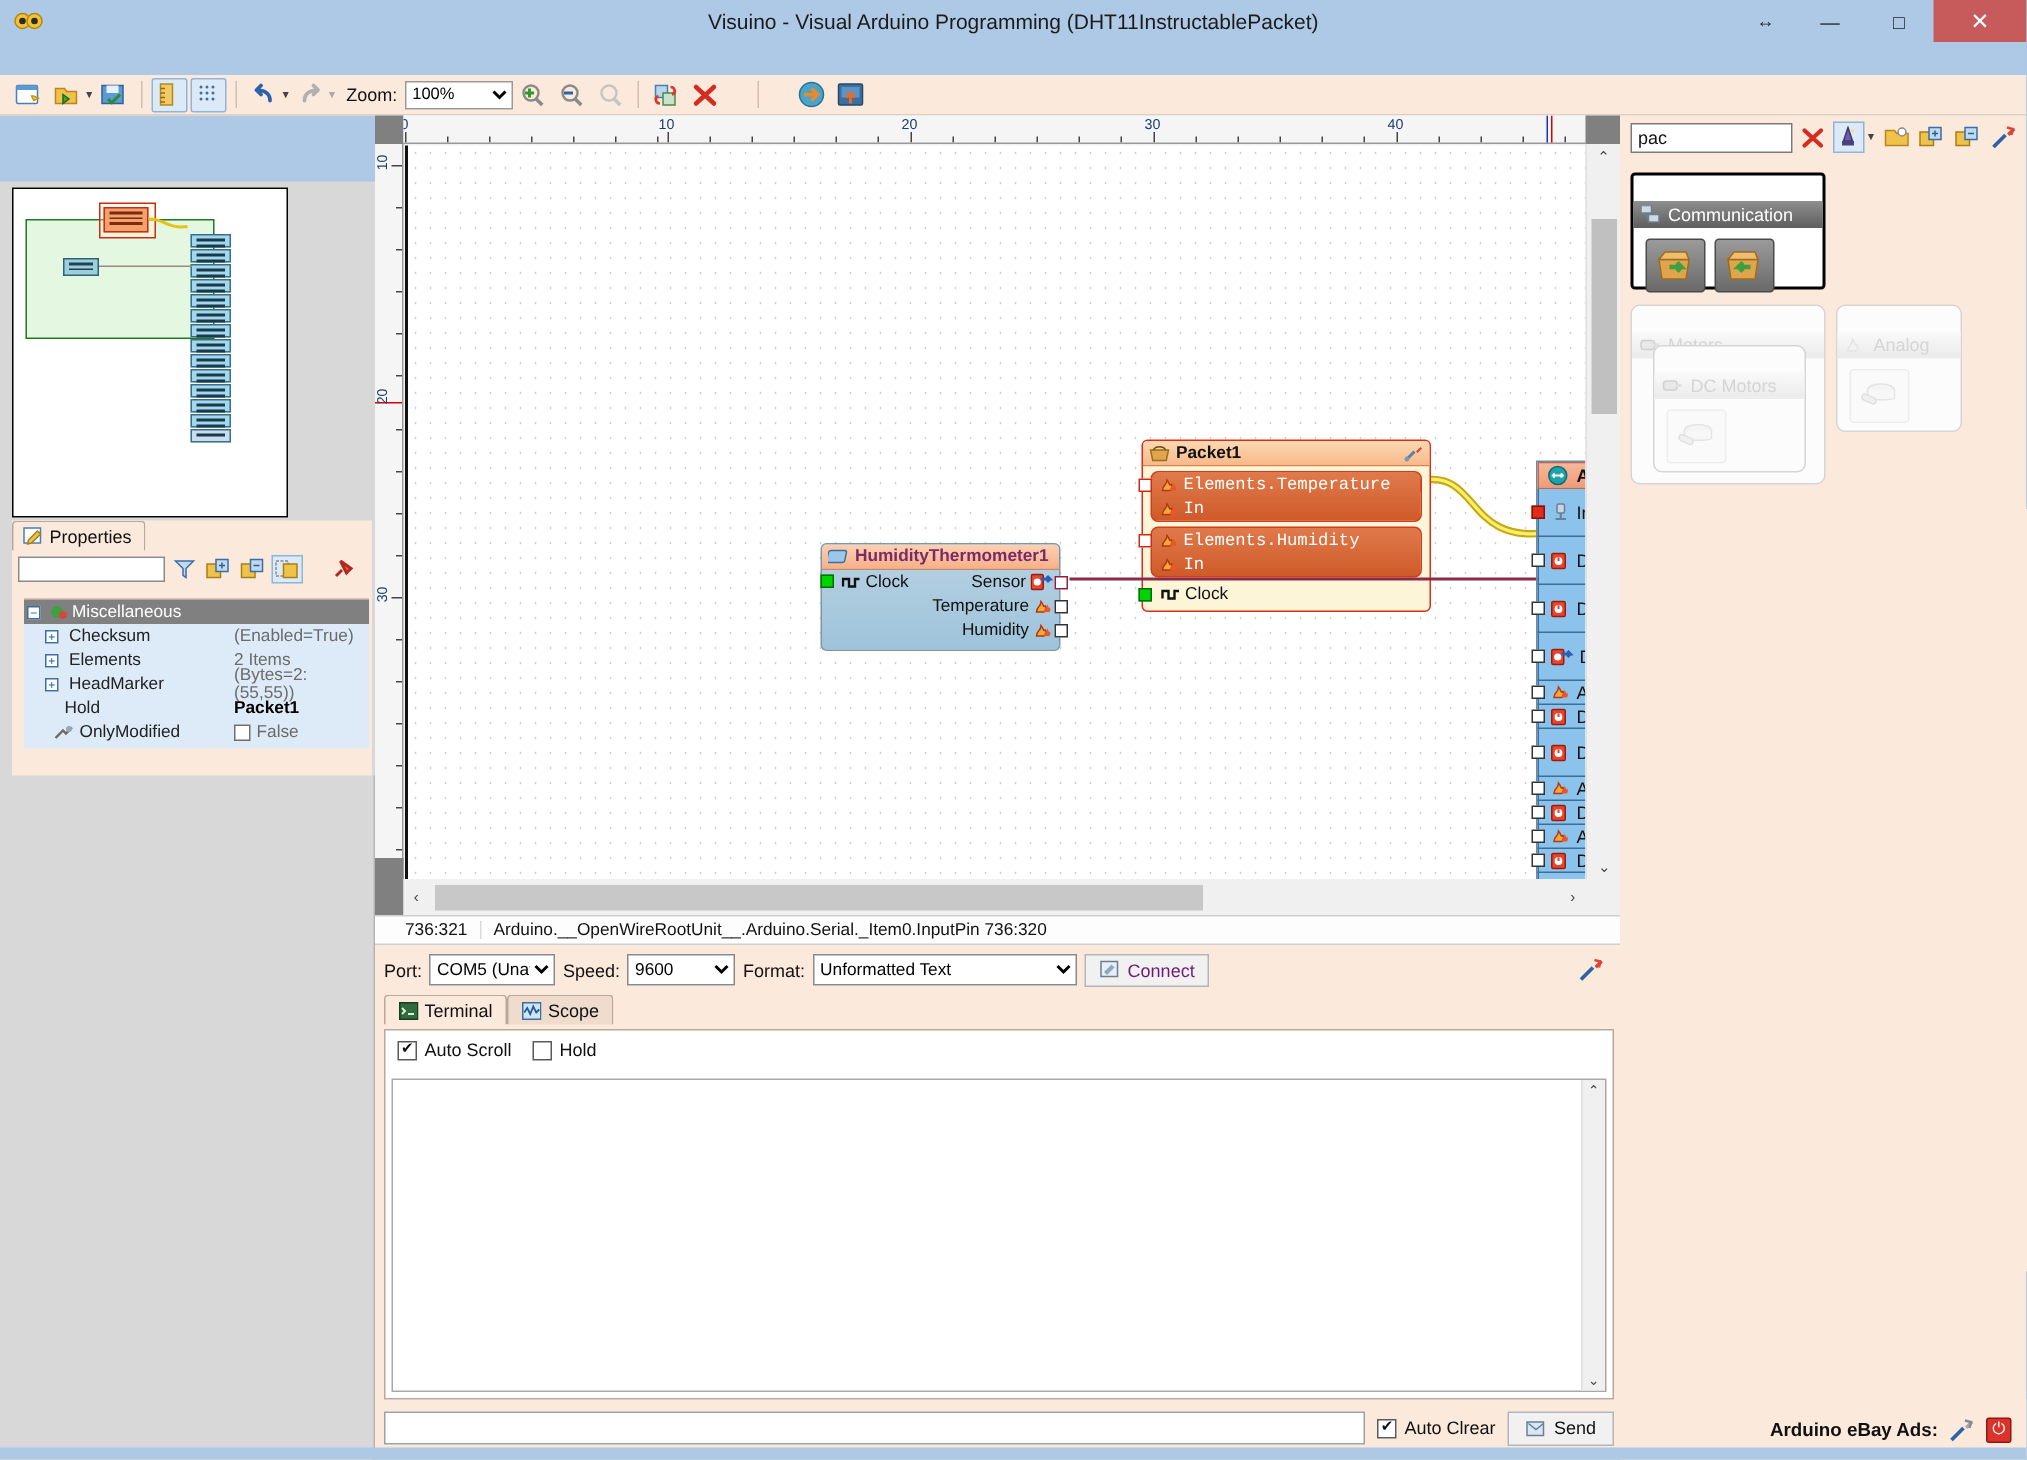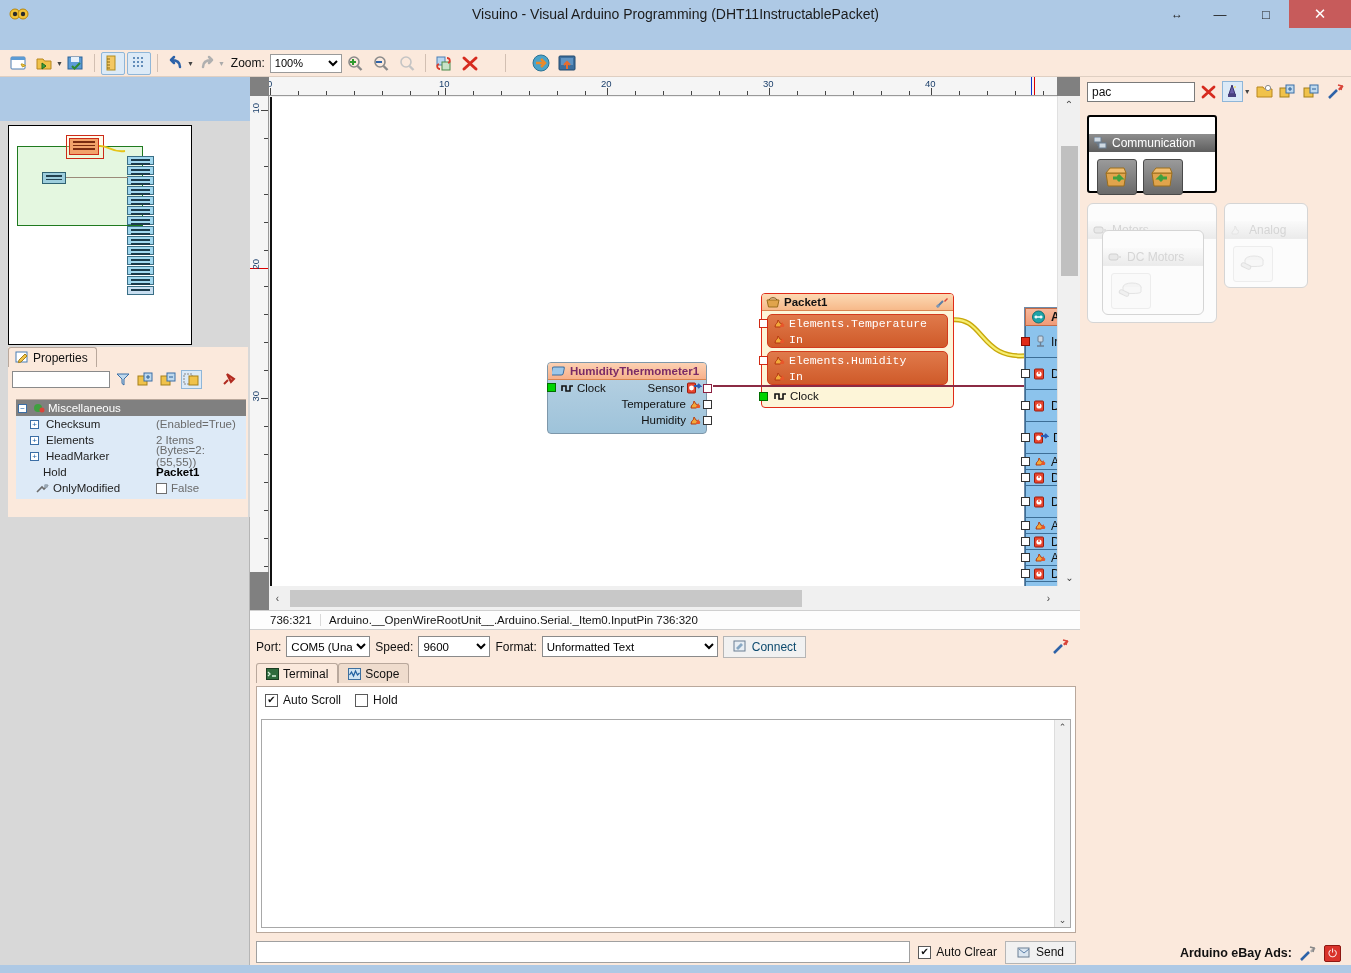--- a/index.html
+++ b/index.html
@@ -336,21 +336,21 @@
   .sp-row1 {
     height: 33px; display: flex; align-items: center; gap: 5px; padding-left: 6px;
   }
   .sp-lbl { font-size: 12px; color: #111; }
   .sp-sel {
     height: 21px; border: 1px solid #8a8a8a; background: #fff;
     font-size: 11.5px; font-family: "Liberation Sans", sans-serif;
   }
   .sp-connect {
     height: 22px; padding: 0 9px; display: flex; align-items: center; gap: 5px;
-    background: #f1f1f1; border: 1px solid #b5b5b5; font-size: 12px; color: #0c4a6e;
+    background: #f1f1f1; border: 1px solid #b5b5b5; font-size: 12px; color: #701a75;
   }
   .sp-wrench { margin-left: auto; margin-right: 10px; }
 
   .sp-tabs { height: 20px; display: flex; align-items: flex-end; padding-left: 6px; }
   .sp-tab {
     height: 20px; padding: 0 9px; display: flex; align-items: center; gap: 4px;
     border: 1px solid #b9a89c; border-bottom: none; font-size: 12px; color: #111;
     background: #efdccd;
     border-top-left-radius: 3px; border-top-right-radius: 3px;
   }

